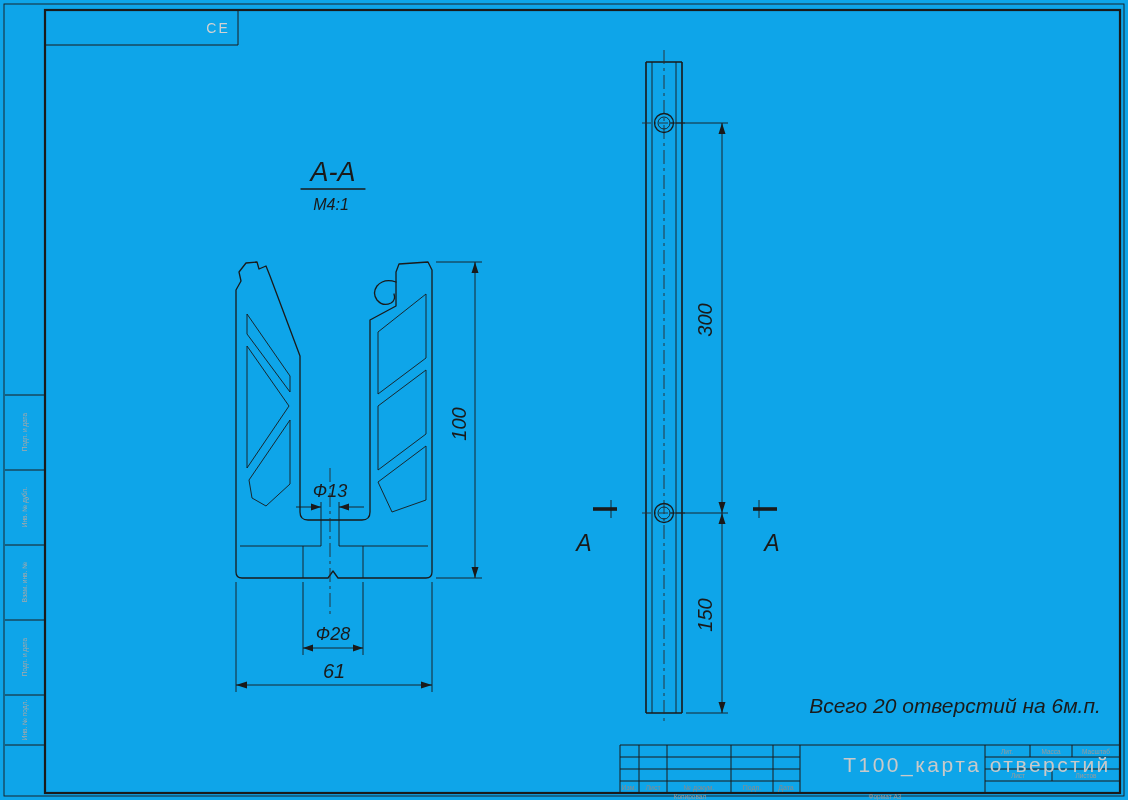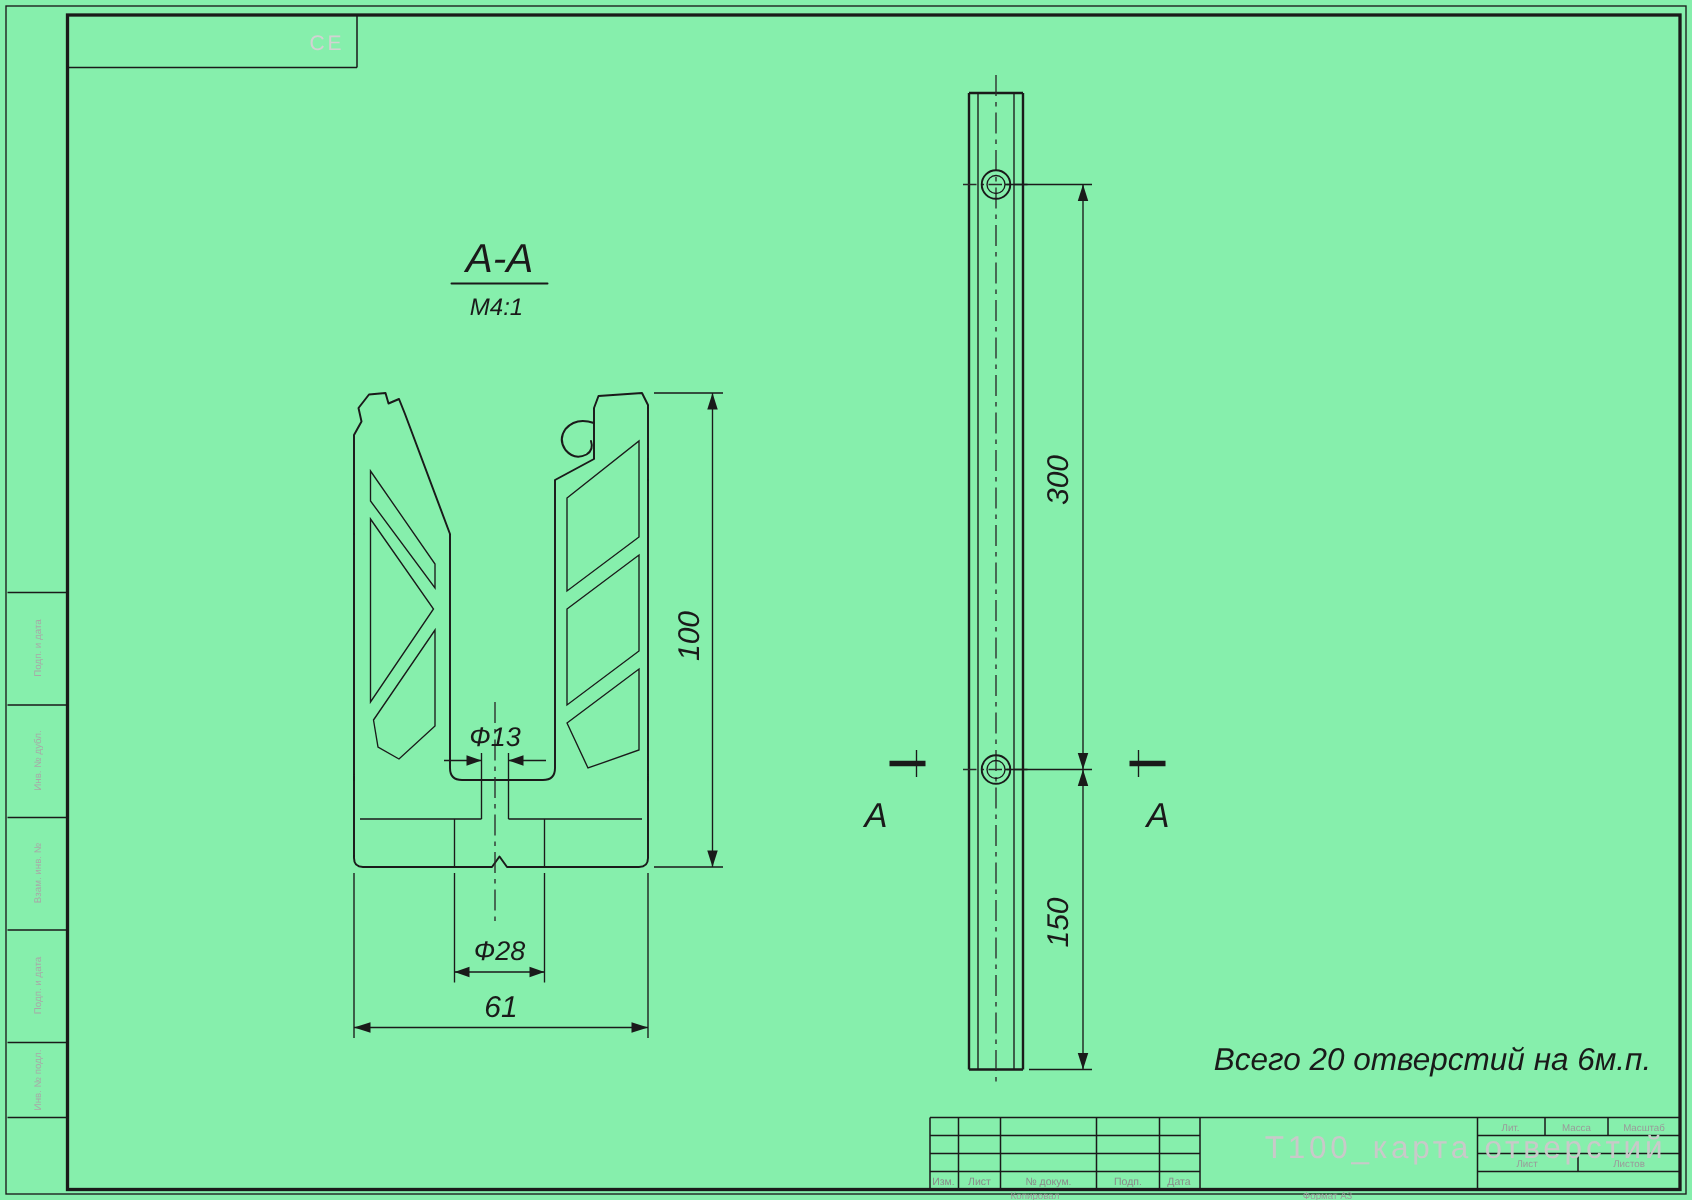--- a/index.html
+++ b/index.html
@@ -1,16 +1,16 @@
 <!DOCTYPE html>
 <html><head>
 <meta charset="utf-8">
 <style>
   html,body{margin:0;padding:0;background:#ffffff;}
-  .page{position:relative;width:1128px;height:800px;background:#86efac;overflow:hidden;
+  .page{position:relative;width:1128px;height:800px;background:#0ea5e9;overflow:hidden;
         font-family:"Liberation Sans", sans-serif;}
   svg{position:absolute;left:0;top:0;}
   
   .ln      {stroke:#1a1a1a;fill:none;stroke-width:1.3;stroke-linejoin:round;stroke-linecap:round;}
   .ln-thick{stroke:#1a1a1a;fill:none;stroke-width:2.2;}
   .ln-thin {stroke:#1a1a1a;fill:none;stroke-width:0.9;}
   .ln-bar  {stroke:#1a1a1a;fill:none;stroke-width:1.6;}
   .ln-cut  {stroke:#1a1a1a;fill:none;stroke-width:3.6;}
   .ln-center{stroke:#2a2a2a;fill:none;stroke-width:0.9;stroke-dasharray:14 4 3 4;}
   .ln-center-s{stroke:#2a2a2a;fill:none;stroke-width:0.9;stroke-dasharray:9 3 2 3;}

